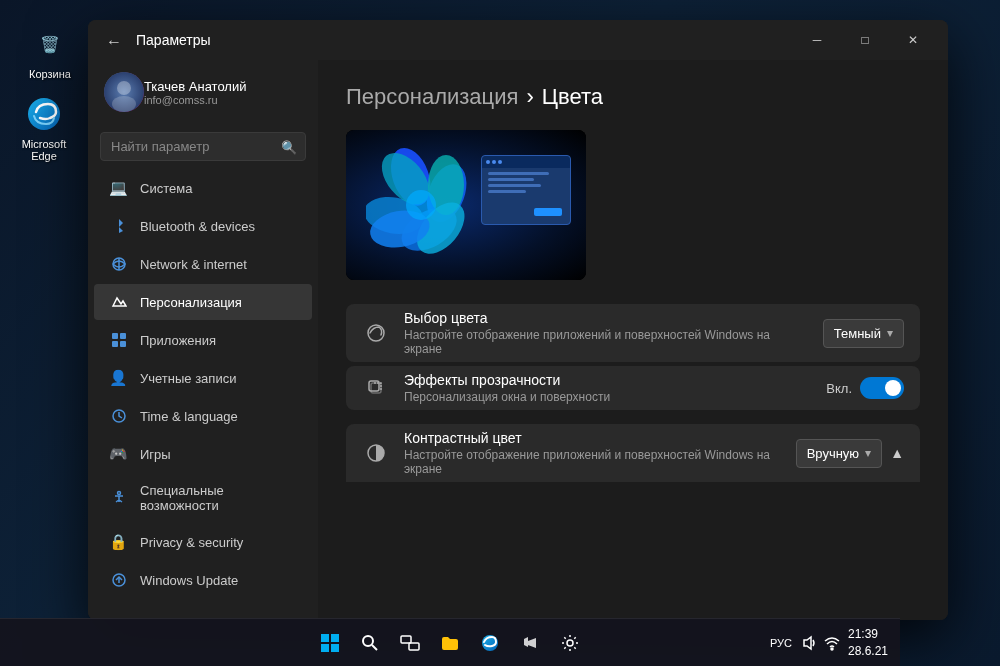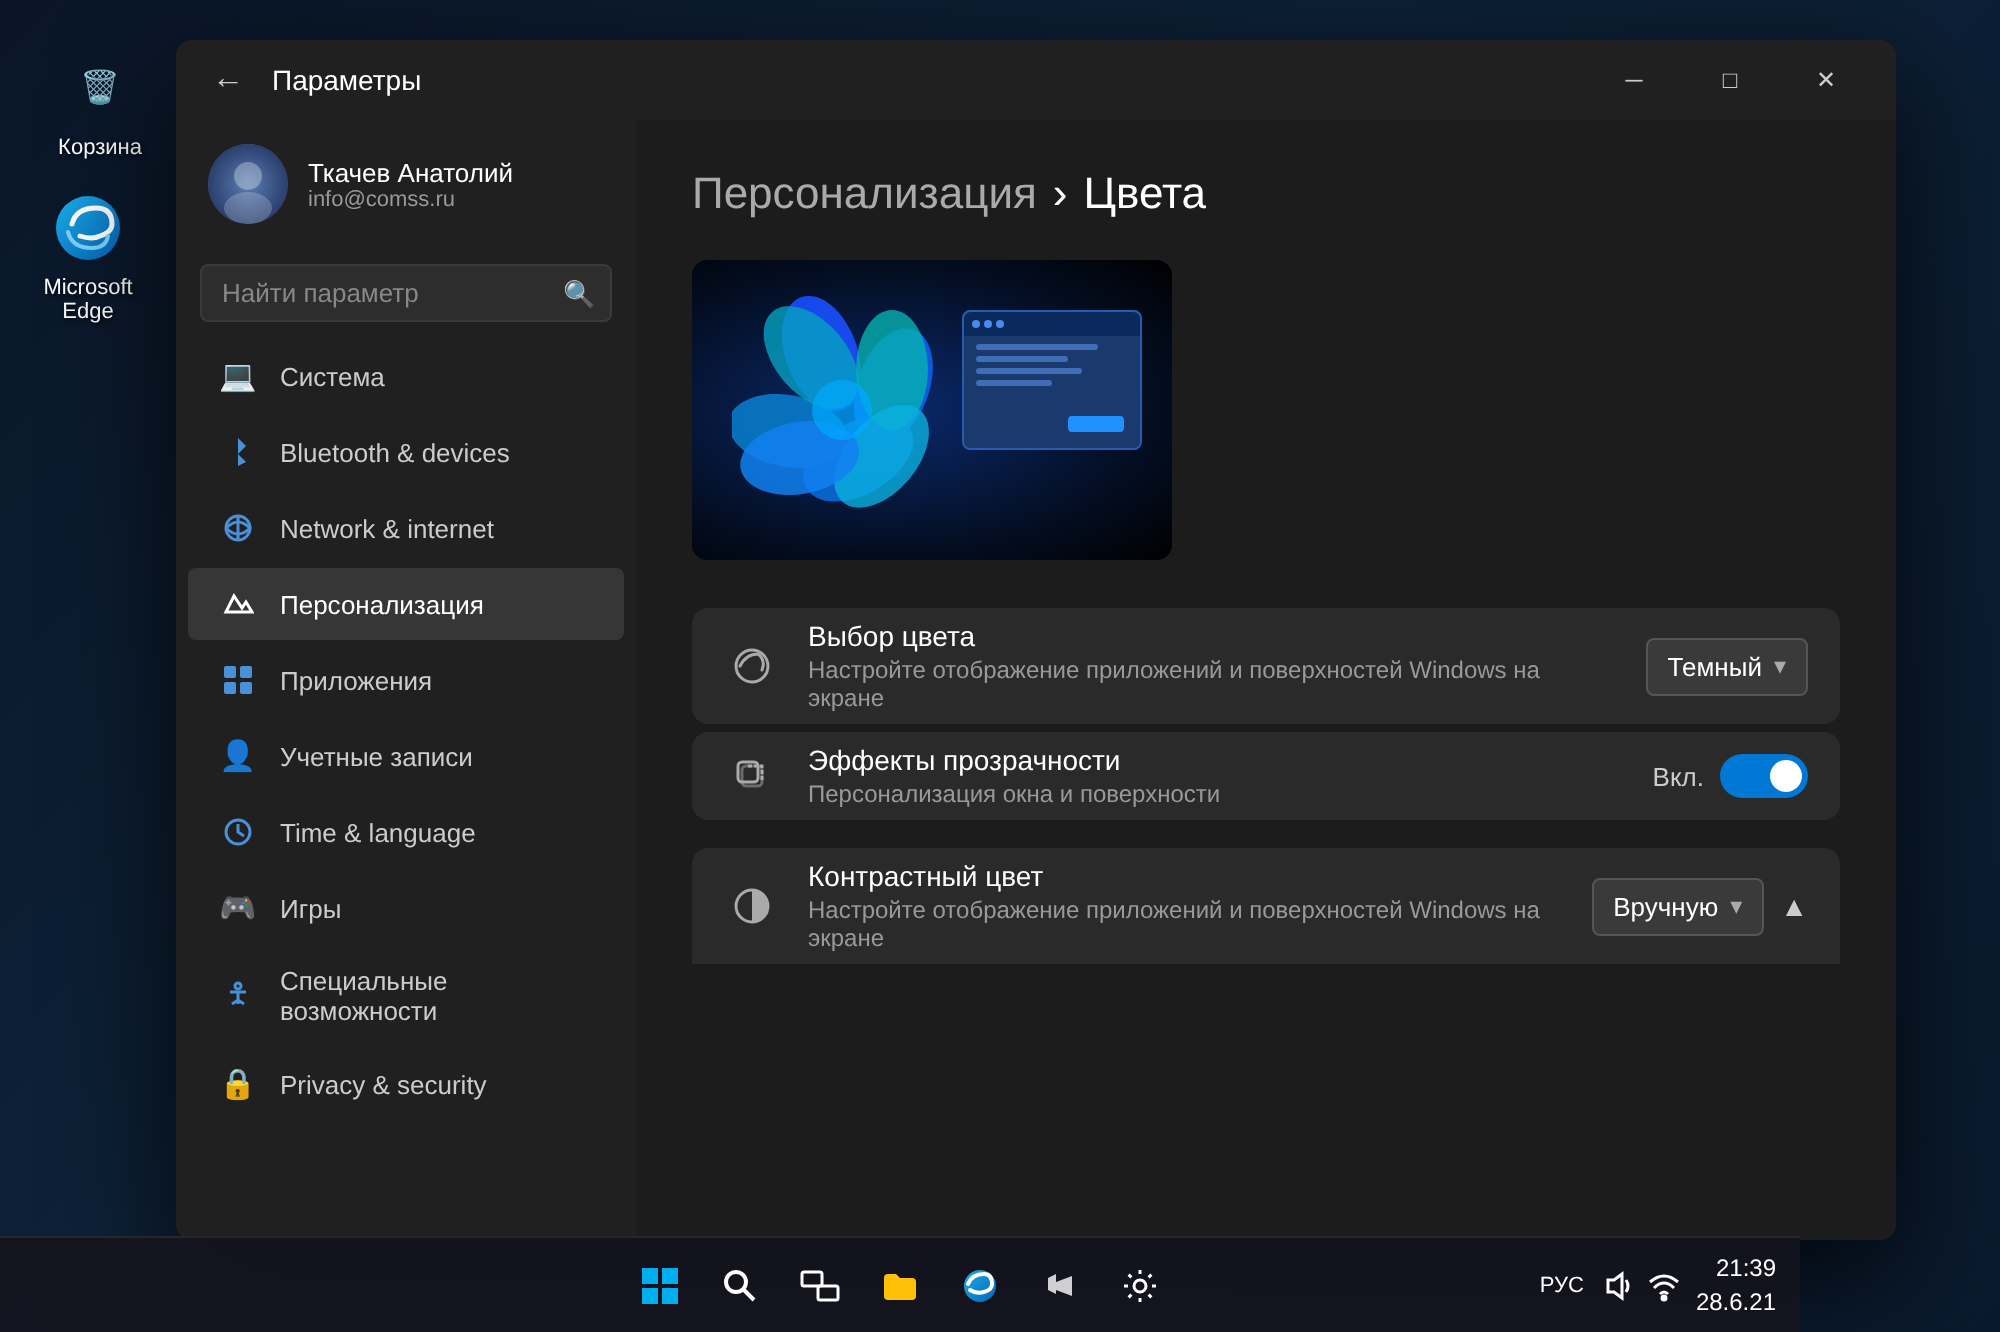--- a/index.html
+++ b/index.html
@@ -52,21 +52,21 @@
       cursor: pointer;
     }
     .taskbar-right {
       display: flex;
       align-items: center;
       gap: 8px;
       padding-right: 12px;
       color: #fff;
       font-size: 12px;
     }
-    .taskbar-time { text-align: right; line-height: 1.4; }
+    .taskbar-time { line-height: 1.4; }
 
     
     .desktop-icon {
       position: absolute;
       display: flex;
       flex-direction: column;
       align-items: center;
       gap: 4px;
       cursor: pointer;
       padding: 4px;
@@ -154,21 +154,20 @@
       background: #202020;
       flex-shrink: 0;
       display: flex;
       flex-direction: column;
       overflow-y: auto;
       padding-bottom: 8px;
     }
     .user-section {
       display: flex;
       align-items: center;
-      gap: 10px;
       padding: 12px 16px;
       cursor: pointer;
       border-radius: 4px;
     }
     .user-avatar {
       width: 40px;
       height: 40px;
       border-radius: 50%;
       background: linear-gradient(135deg, #3a6186, #89216b);
       overflow: hidden;
@@ -547,20 +546,30 @@
                 <circle cx="8" cy="3" r="1.5"></circle>
                 <path d="M4 6 H12 M8 6 L8 12 M5 12 L8 10 L11 12"></path>
               </svg>
           </div>
           <span>Специальные возможности</span>
         </div>
         <div class="nav-item">
           <div class="nav-icon">🔒</div>
           <span>Privacy &amp; security</span>
         </div>
+        <div class="nav-item">
+          <div class="nav-icon">
+            <svg width="16" height="16" viewBox="0 0 16 16" fill="none" stroke="#4a90d9" stroke-width="1.5">
+                <circle cx="8" cy="8" r="6"></circle>
+                <polyline points="5,8 8,5 11,8"></polyline>
+                <line x1="8" y1="5" x2="8" y2="11"></line>
+              </svg>
+          </div>
+          <span>Windows Update</span>
+        </div>
       </div>
 
       <div class="main-content">
 
         <div class="page-header">
           <span class="breadcrumb-item">Персонализация</span>
           <span class="breadcrumb-separator">›</span>
           <span class="breadcrumb-current">Цвета</span>
         </div>
 

